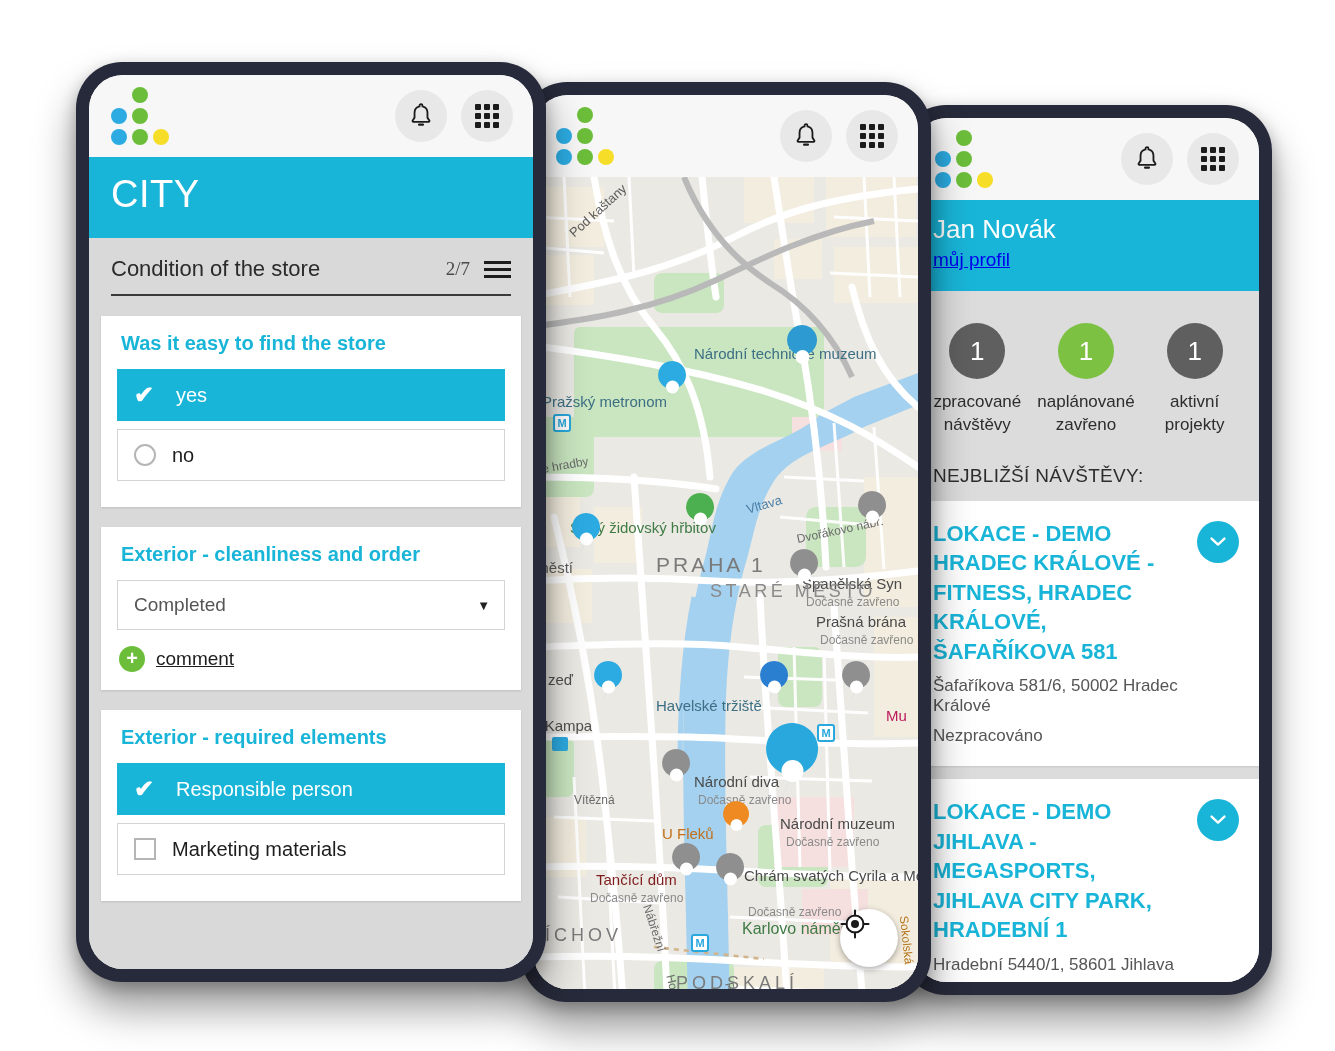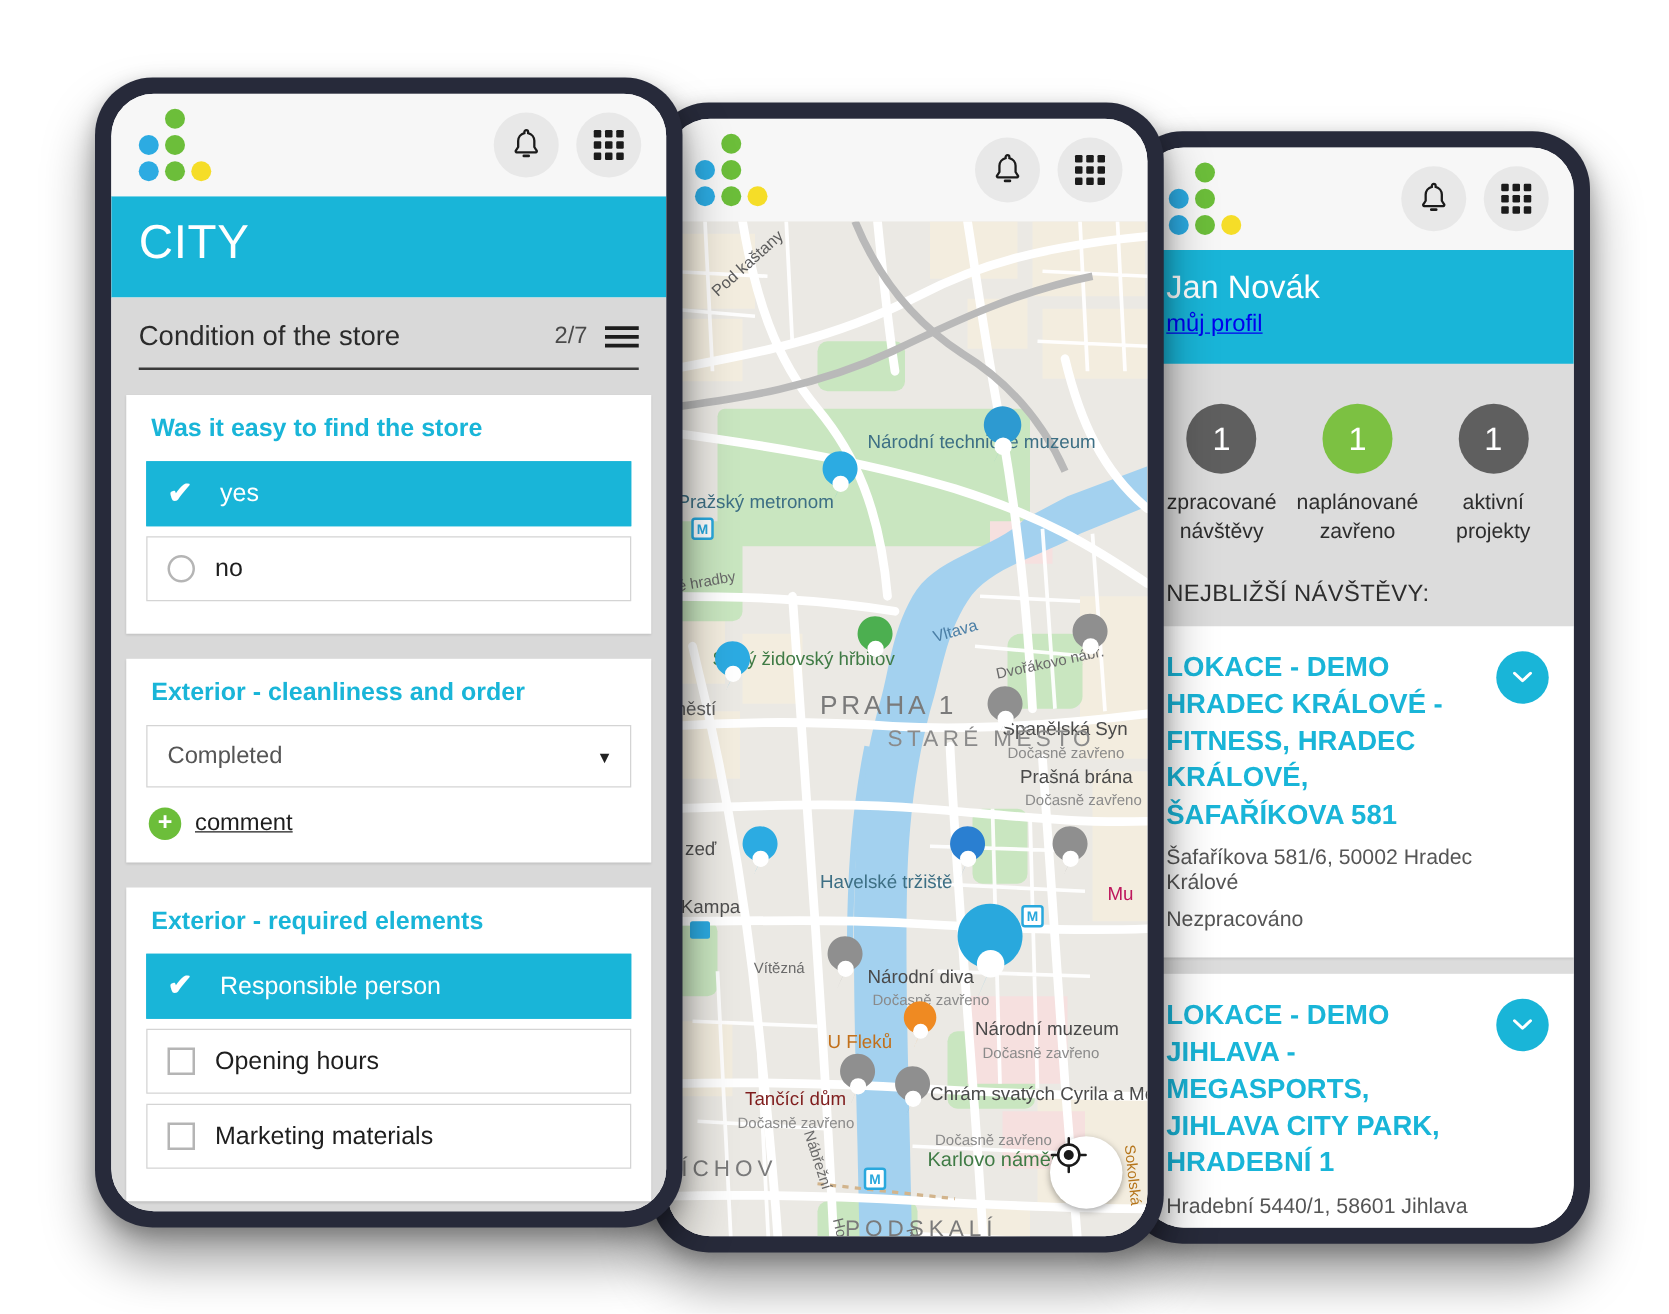--- a/index.html
+++ b/index.html
@@ -53,21 +53,21 @@
   .form-title {
     background: #19b5d8; color: #fff;
     font-size: 38px; letter-spacing: .5px;
     padding: 16px 22px 22px; font-weight: 400;
   }
   .form-body { background: #d9d9d9; height: 100%; padding: 0 0 12px; }
   .section-head {
     padding: 18px 22px 0; display: flex; align-items: center; justify-content: space-between;
   }
   .section-head .sh-name { font-size: 22px; color: #2b2b2b; }
-  .sh-right { display: flex; align-items: center; gap: 14px; }
+  .sh-right { display: flex; align-items: center; gap: 14px; font-family: Liberation Serif, serif; }
   .sh-count { font-size: 19px; color: #4a4a4a; }
   .hamburger { display: flex; flex-direction: column; gap: 4px; }
   .hamburger b { width: 27px; height: 3px; background: #1d1d1d; display: block; }
   .sh-rule { margin: 12px 22px 0; height: 2px; background: #3a3a3a; }
 
   .card {
     background: #fff; margin: 20px 12px 0;
     padding: 16px 16px 18px;
     box-shadow: 0 1px 2px rgba(0,0,0,.12);
   }
@@ -366,21 +366,21 @@
 
         <div class="mlabel" style="left:36px;  top:342px; font-size:15px; color:#3f7b45;">Starý židovský hřbitov</div>
         <div class="mlabel" style="left:-6px;  top:382px; font-size:15px; color:#5d5d5d;">áměstí</div>
         <div class="mlabel" style="left:-6px;  top:494px; font-size:15px; color:#4f4f4f;">va zeď</div>
         <div class="mlabel" style="left:-6px;  top:540px; font-size:15px; color:#4f4f4f;">m Kampa</div>
         <div class="mlabel" style="left:122px; top:520px; font-size:15px; color:#3d6f84;">Havelské tržiště</div>
         <div class="mlabel" style="left:352px; top:530px; font-size:15px; color:#be185d;">Mu</div>
 
         <div class="mlabel" style="left:160px; top:596px; font-size:15px; color:#4a4a4a;">Národní diva</div>
         <div class="mlabel" style="left:164px; top:616px; font-size:12px; color:#8a8a8a;">Dočasně zavřeno</div>
-        <div class="mlabel" style="left:40px;  top:590px; font-size:12px; color:#6a6a6a;padding-left:29px;">Vítězná</div>
+        <div class="mlabel" style="left:40px;  top:616px; font-size:12px; color:#6a6a6a;">Vítězná</div>
         <div class="mlabel" style="left:128px; top:648px; font-size:15px; color:#c2701a;">U Fleků</div>
         <div class="mlabel" style="left:246px; top:638px; font-size:15px; color:#4a4a4a;">Národní muzeum</div>
         <div class="mlabel" style="left:252px; top:658px; font-size:12px; color:#8a8a8a;">Dočasně zavřeno</div>
 
         <div class="mlabel" style="left:210px; top:690px; font-size:15px; color:#4a4a4a; line-height:1.2;">Chrám svatých Cyrila a Metoděje</div>
         <div class="mlabel" style="left:214px; top:728px; font-size:12px; color:#8a8a8a;">Dočasně zavřeno</div>
         <div class="mlabel" style="left:62px;  top:694px; font-size:15px; color:#7f1d1d;">Tančící dům</div>
         <div class="mlabel" style="left:56px;  top:714px; font-size:12px; color:#8a8a8a;">Dočasně zavřeno</div>
         <div class="mlabel" style="left:208px; top:742px; font-size:16px; color:#3f7b45; text-align:center; line-height:1.2;">Karlovo náměstí</div>
 
@@ -569,24 +569,20 @@
         </div>
 
         <div class="card">
           <h4>Exterior - required elements</h4>
           <div class="opt sel">
             <span class="tick">✔</span>
             <span>Responsible person</span>
           </div>
           <div class="opt">
             <span class="box"></span>
-            <span>Opening hours</span>
-          </div>
-          <div class="opt">
-            <span class="box"></span>
             <span>Marketing materials</span>
           </div>
         </div>
 
       </div>
     </div>
   </div>
 
 </div>
 

